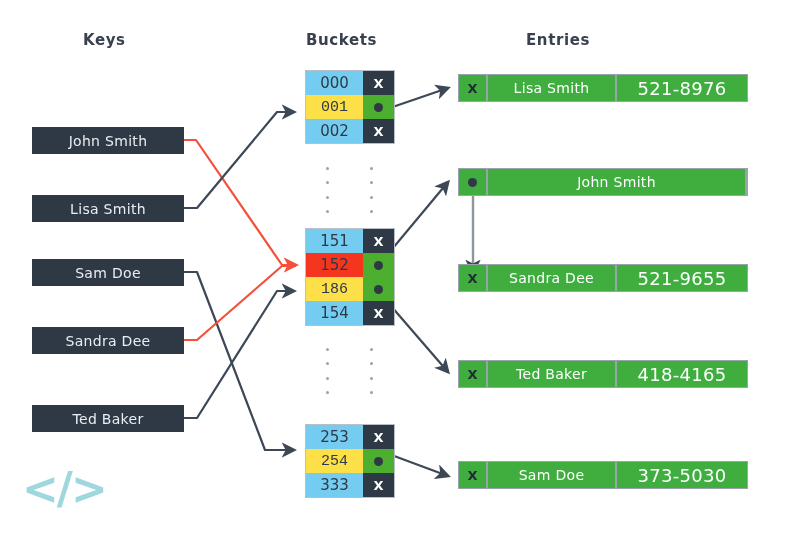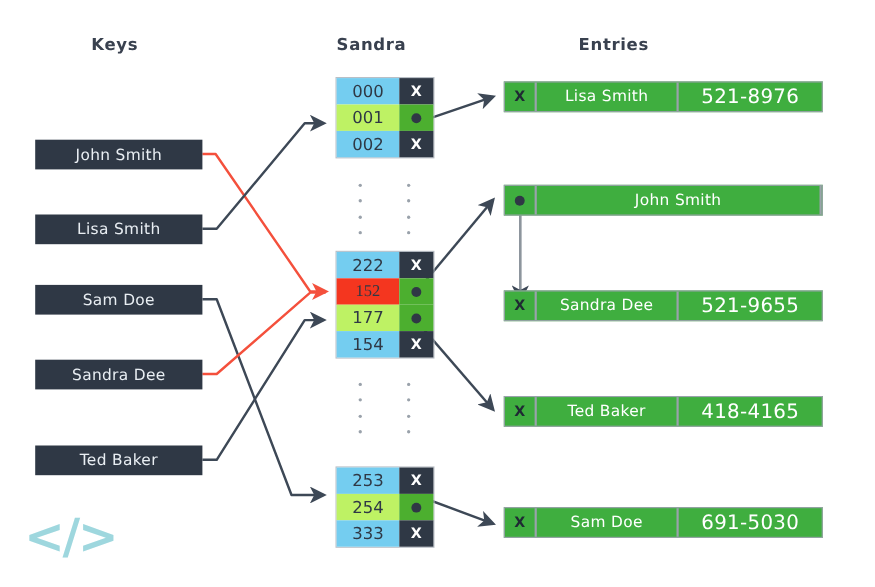--- a/index.html
+++ b/index.html
@@ -62,22 +62,22 @@
   .bucket-idx {
     width: 57px;
     display: flex;
     align-items: center;
     justify-content: center;
     font-size: 15px;
     color: #2f3845;
     box-sizing: border-box;
   }
   .bucket-idx.blue   { background: #74cdf0; }
-  .bucket-idx.yellow { background: #bef264; }
-  .bucket-idx.red    { background: #f4361f; font-family: Liberation Serif, serif; }
+  .bucket-idx.yellow { background: #fde047; font-family: Liberation Mono, monospace; }
+  .bucket-idx.red    { background: #f4361f; }
   .bucket-ptr {
     width: 31px;
     display: flex;
     align-items: center;
     justify-content: center;
     font-size: 13px;
     font-weight: bold;
     box-sizing: border-box;
   }
   .bucket-ptr.empty {
@@ -190,21 +190,21 @@
     line-height: 1;
     letter-spacing: -2px;
   }
 </style>
 </head>
 <body>
 
 <div id="stage">
 
   <div class="col-header" id="hdr-keys">Keys</div>
-  <div class="col-header" id="hdr-buckets">Sandra</div>
+  <div class="col-header" id="hdr-buckets">Buckets</div>
   <div class="col-header" id="hdr-entries">Entries</div>
 
   <svg id="wires" viewBox="0 0 795 534" xmlns="http://www.w3.org/2000/svg">
     <defs>
       <marker id="arrow-dark" viewBox="0 0 10 10" refX="8" refY="5" markerWidth="7" markerHeight="7" orient="auto-start-reverse">
         <path d="M 0 0 L 10 5 L 0 10 L 2.6 5 z" fill="#3d4856"></path>
       </marker>
       <marker id="arrow-red" viewBox="0 0 10 10" refX="8" refY="5" markerWidth="7" markerHeight="7" orient="auto-start-reverse">
         <path d="M 0 0 L 10 5 L 0 10 L 2.6 5 z" fill="#f4503c"></path>
       </marker>
@@ -277,31 +277,31 @@
     <div class="dots-col">
         <span></span>
         <span></span>
         <span></span>
         <span></span>
       </div>
   </div>
 
   <div class="bucket-group" style="top:228px">
     <div class="bucket-row">
-      <div class="bucket-idx blue">222</div>
+      <div class="bucket-idx blue">151</div>
       <div class="bucket-ptr empty">X</div>
     </div>
     <div class="bucket-row">
       <div class="bucket-idx red">152</div>
       <div class="bucket-ptr filled">
           <span class="ptr-dot"></span>
         </div>
     </div>
     <div class="bucket-row">
-      <div class="bucket-idx yellow">177</div>
+      <div class="bucket-idx yellow">186</div>
       <div class="bucket-ptr filled">
           <span class="ptr-dot"></span>
         </div>
     </div>
     <div class="bucket-row">
       <div class="bucket-idx blue">154</div>
       <div class="bucket-ptr empty">X</div>
     </div>
   </div>
 
@@ -358,18 +358,18 @@
 
   <div class="entry-row" style="top:360px">
     <div class="entry-mark">X</div>
     <div class="entry-name">Ted Baker</div>
     <div class="entry-phone">418-4165</div>
   </div>
 
   <div class="entry-row" style="top:461px">
     <div class="entry-mark">X</div>
     <div class="entry-name">Sam Doe</div>
-    <div class="entry-phone">691-5030</div>
+    <div class="entry-phone">373-5030</div>
   </div>
 
   <div id="logo">&lt;/&gt;</div>
 
 </div>
 
 </body></html>

